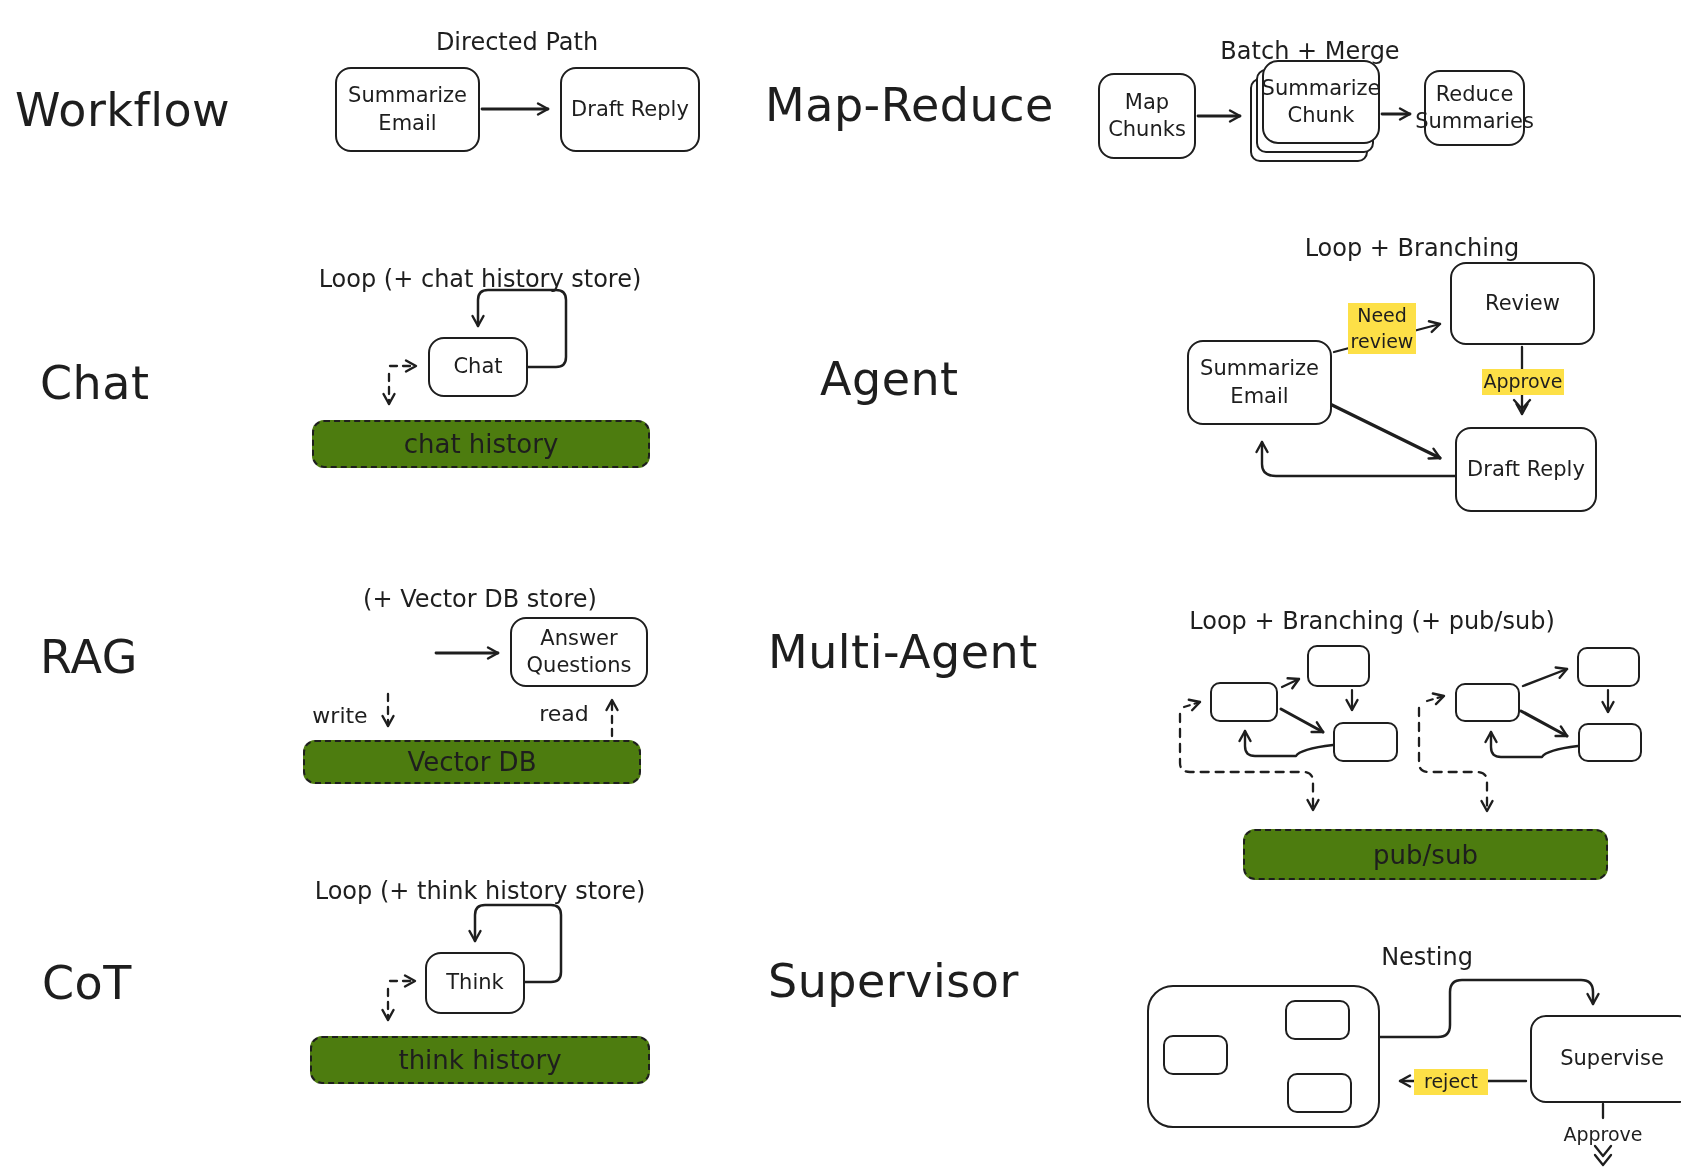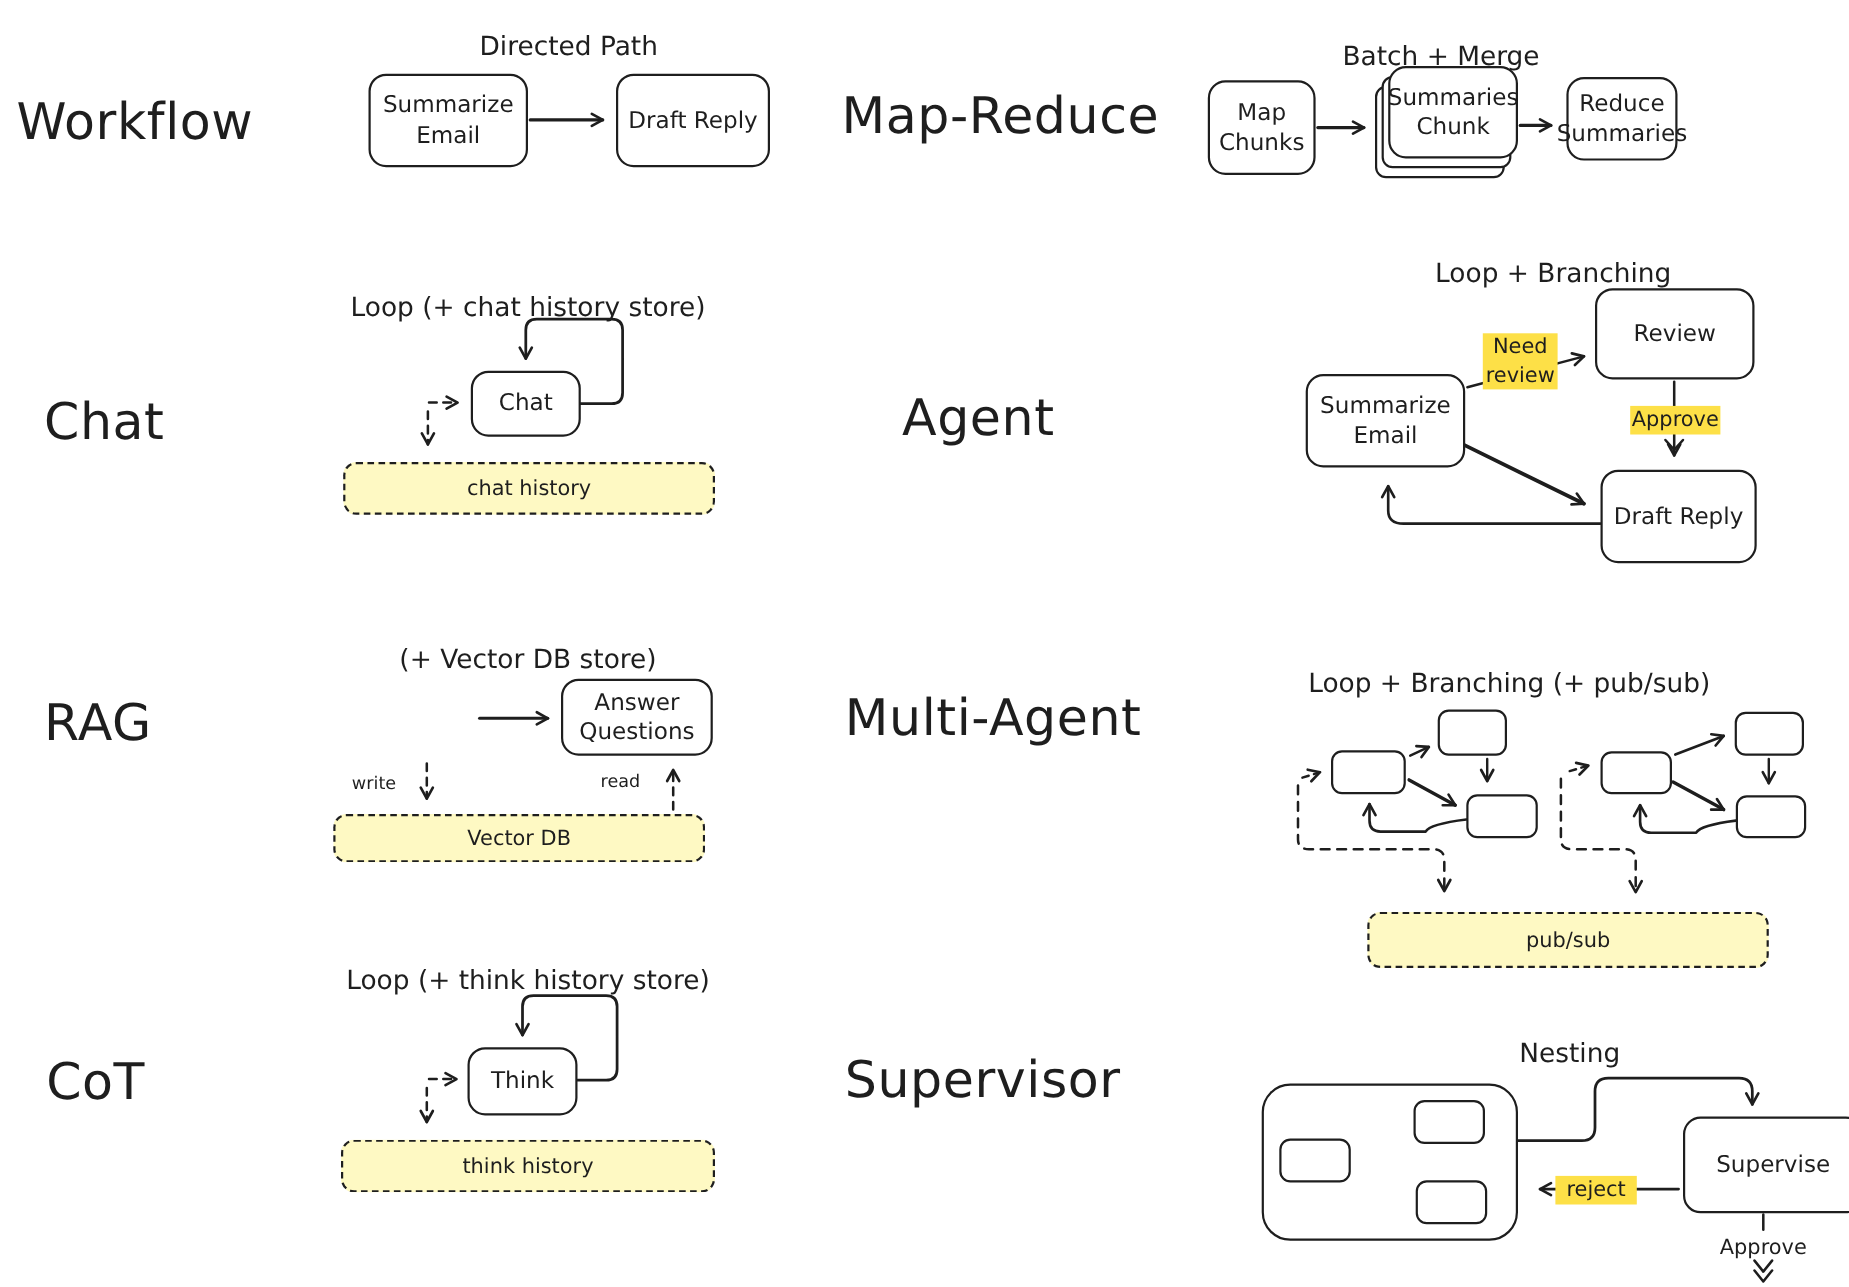--- a/index.html
+++ b/index.html
@@ -9,39 +9,39 @@
   }
   #connectors{position:absolute;left:0;top:0;z-index:1;}
   .node{
     position:absolute;z-index:2;background:#ffffff;border:2.4px solid #1e1e1e;
     border-radius:16px;display:flex;align-items:center;justify-content:center;
     text-align:center;font-size:21px;line-height:1.3;padding:2px 6px;box-sizing:border-box;
   }
   .node.small{border-radius:10px;border-width:2.2px;padding:0;}
   .node.sheet{z-index:1;}
   .store{
-    position:absolute;z-index:2;background:#fef9c3;border:2.4px dashed #1e1e1e;
+    position:absolute;z-index:2;background:#4d7c0f;border:2.4px dashed #1e1e1e;
     border-radius:12px;display:flex;align-items:center;justify-content:center;
-    text-align:center;font-size:19px;box-sizing:border-box;
+    text-align:center;font-size:26px;box-sizing:border-box;
   }
   .container-box{
     position:absolute;z-index:1;background:#ffffff;border:2.6px solid #1e1e1e;
     border-radius:26px;box-sizing:border-box;
   }
   .section-label{
     position:absolute;z-index:2;font-size:46px;letter-spacing:0.5px;white-space:nowrap;
   }
   .pattern-title{
     position:absolute;z-index:2;font-size:24px;width:460px;text-align:center;white-space:nowrap;margin-top:24px;
   }
   .edge-label{
     position:absolute;z-index:3;font-size:19px;text-align:center;line-height:1.35;
   }
   .edge-label.bg{background:#fde047;}
-  .rw{font-size:16px;}
+  .rw{font-size:22px;}
 </style>
 </head>
 <body>
 
 <div id="canvas">
 
   <svg id="connectors" width="1681" height="1170" viewBox="0 0 1681 1170" fill="none" stroke="#1e1e1e" stroke-linecap="round" stroke-linejoin="round">
     <defs>
       <marker id="ah" viewBox="0 0 16 16" refX="13" refY="8" markerWidth="16" markerHeight="16" orient="auto" markerUnits="userSpaceOnUse">
         <path d="M3,2.5 L13,8 L3,13.5" fill="none" stroke="#1e1e1e" stroke-width="2.4" stroke-linecap="round" stroke-linejoin="round"></path>
@@ -99,21 +99,21 @@
   <div class="section-label" style="left:15px;top:83px">Workflow</div>
   <div class="pattern-title" style="left:287px;top:4px">Directed Path</div>
   <div class="node" style="left:335px;top:67px;width:145px;height:85px">Summarize Email</div>
   <div class="node" style="left:560px;top:67px;width:140px;height:85px">Draft Reply</div>
 
   <div class="section-label" style="left:765px;top:78px">Map-Reduce</div>
   <div class="pattern-title" style="left:1080px;top:13px">Batch + Merge</div>
   <div class="node" style="left:1098px;top:73px;width:98px;height:86px">Map Chunks</div>
   <div class="node small sheet" style="left:1250px;top:78px;width:118px;height:84px"></div>
   <div class="node small sheet" style="left:1256px;top:69px;width:118px;height:84px"></div>
-  <div class="node" style="left:1262px;top:60px;width:118px;height:84px">Summaries Chunk</div>
+  <div class="node" style="left:1262px;top:60px;width:118px;height:84px">Summarize Chunk</div>
   <div class="node" style="left:1424px;top:70px;width:101px;height:76px">Reduce Summaries</div>
 
   <div class="section-label" style="left:40px;top:356px">Chat</div>
   <div class="pattern-title" style="left:250px;top:241px">Loop (+ chat history store)</div>
   <div class="node" style="left:428px;top:337px;width:100px;height:60px">Chat</div>
   <div class="store" style="left:312px;top:420px;width:338px;height:48px">chat history</div>
 
   <div class="section-label" style="left:820px;top:352px">Agent</div>
   <div class="pattern-title" style="left:1182px;top:210px">Loop + Branching</div>
   <div class="node" style="left:1187px;top:340px;width:145px;height:85px">Summarize Email</div>

